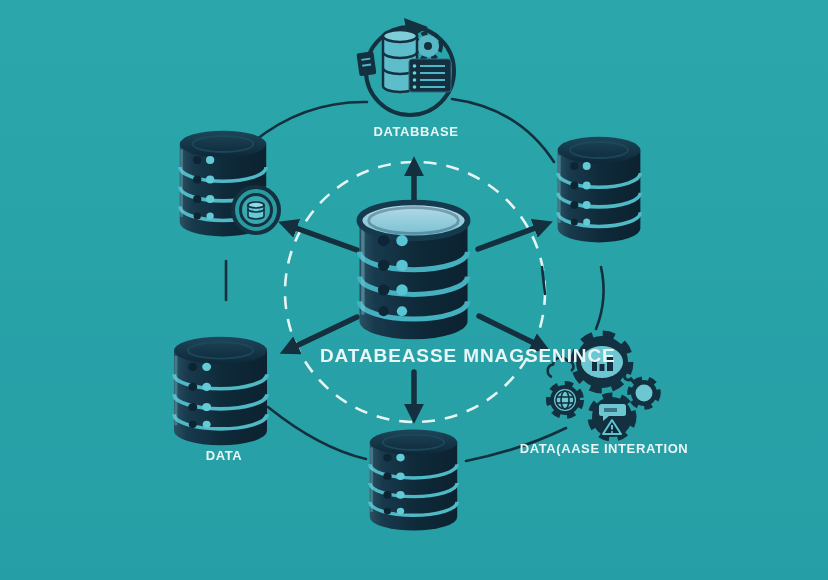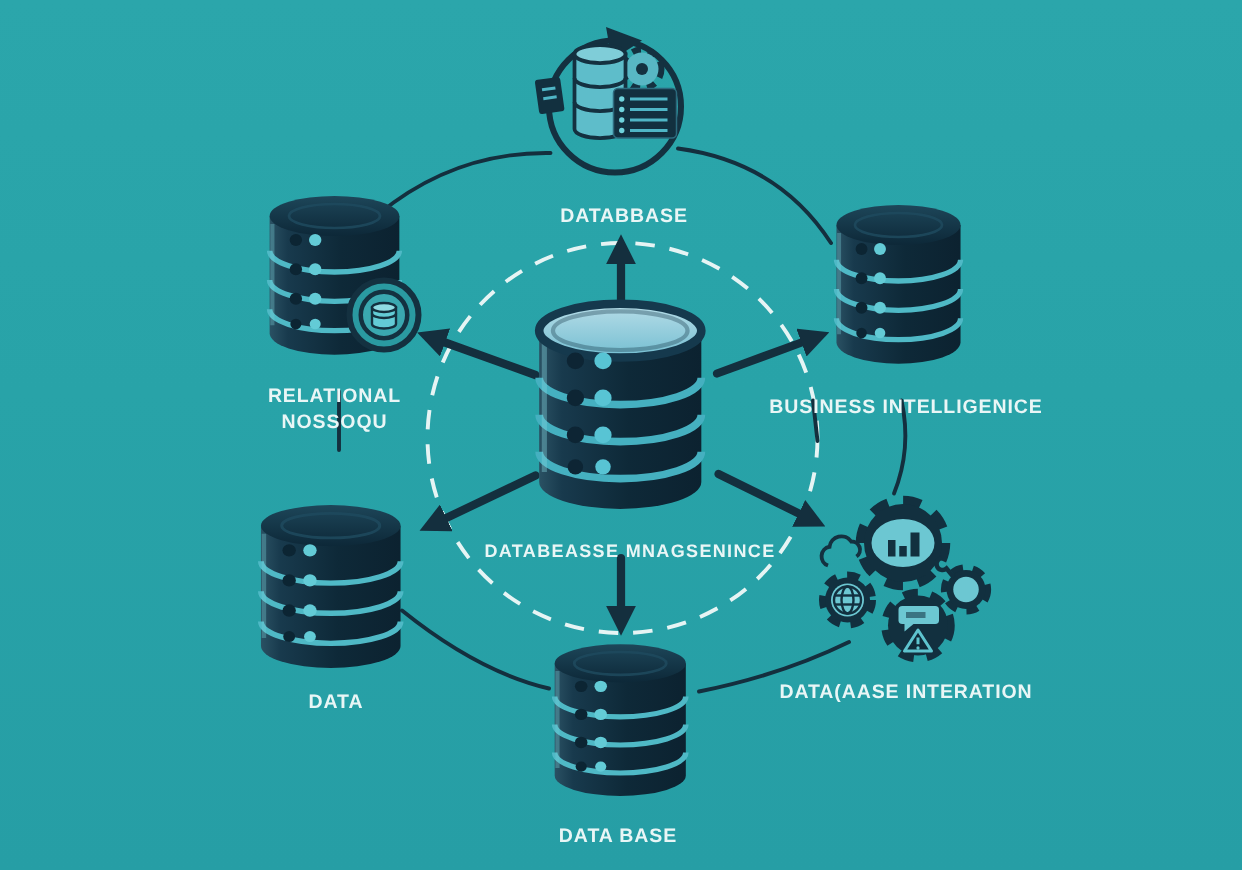--- a/index.html
+++ b/index.html
@@ -6,24 +6,23 @@
   .canvas{
     position:relative;width:828px;height:580px;overflow:hidden;
     background:linear-gradient(180deg,#2ba6ab 0%,#28a3a8 45%,#269ea5 100%);
     font-family:"Liberation Sans", sans-serif;
   }
   svg{position:absolute;left:0;top:0;display:block;}
   .lbl{
     position:absolute;text-align:center;color:#e9f6f6;font-weight:bold;
     font-size:13px;letter-spacing:.6px;line-height:17px;white-space:nowrap;
     text-transform:uppercase;
-    margin-top:12px;
   }
   .lbl .ln{display:block;}
-  .lbl-center{font-size:12px;letter-spacing:.9px;}
+  .lbl-center{font-size:19px;letter-spacing:.9px;}
 </style>
 </head>
 <body>
 
 <div class="canvas">
 
   <svg width="828" height="580" viewBox="0 0 828 580">
     <defs>
       <linearGradient id="gBody" x1="0" y1="0" x2="1" y2="0">
         <stop offset="0" stop-color="#2a5163"></stop>
@@ -204,38 +203,30 @@
           <circle cx="612" cy="432" r="1.1" fill="#5ec4cf"></circle>
         </g>
       </g>
     </g>
   </svg>
 
   <div class="lbl" style="left:316px;top:123px;width:200px;">
     <span class="ln">DATABBASE</span>
   </div>
 
-  <div class="lbl" style="left:123px;top:243px;width:200px;">
-    <span class="ln">RELATIONAL</span>
-    <span class="ln">NOSSOQU</span>
-  </div>
-
-  <div class="lbl" style="left:504px;top:250px;width:200px;">
-    <span>BUSINESS INTELLIGENICE</span>
-  </div>
+
 
   <div class="lbl lbl-center" style="left:320px;top:347px;width:200px;">
     <span>DATABEASSE MNAGSENINCE</span>
   </div>
 
   <div class="lbl" style="left:124px;top:447px;width:200px;">
     <span>DATA</span>
   </div>
 
   <div class="lbl" style="left:504px;top:440px;width:200px;">
     <span>DATA(AASE INTERATION</span>
   </div>
 
   <div class="lbl" style="left:312px;top:536px;width:200px;">
-    <span class="ln">DATA BASE</span>
   </div>
 
 </div>
 
 </body></html>

